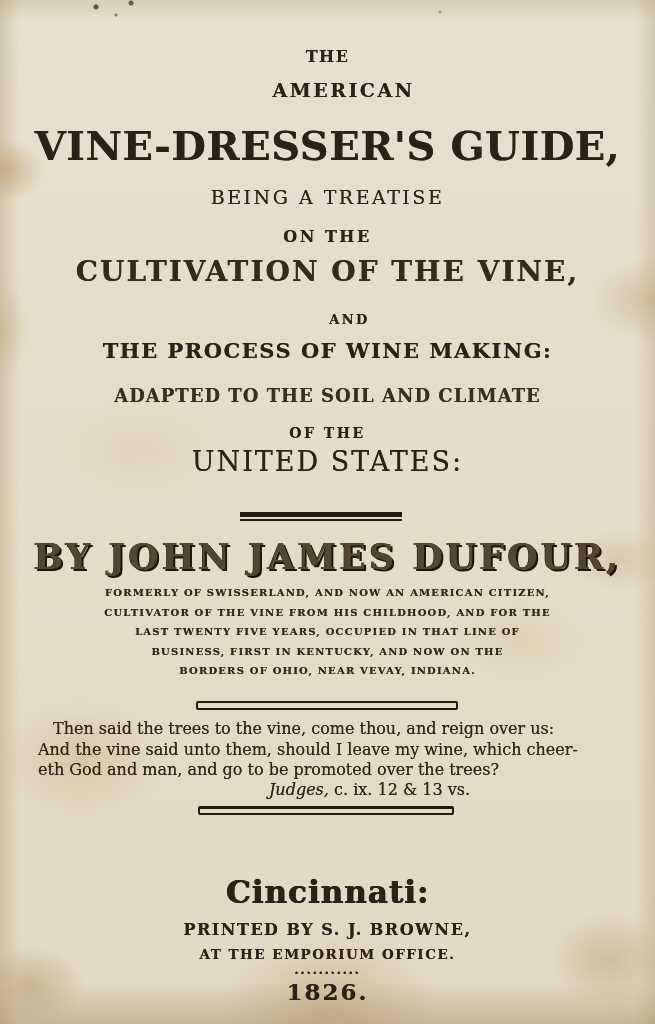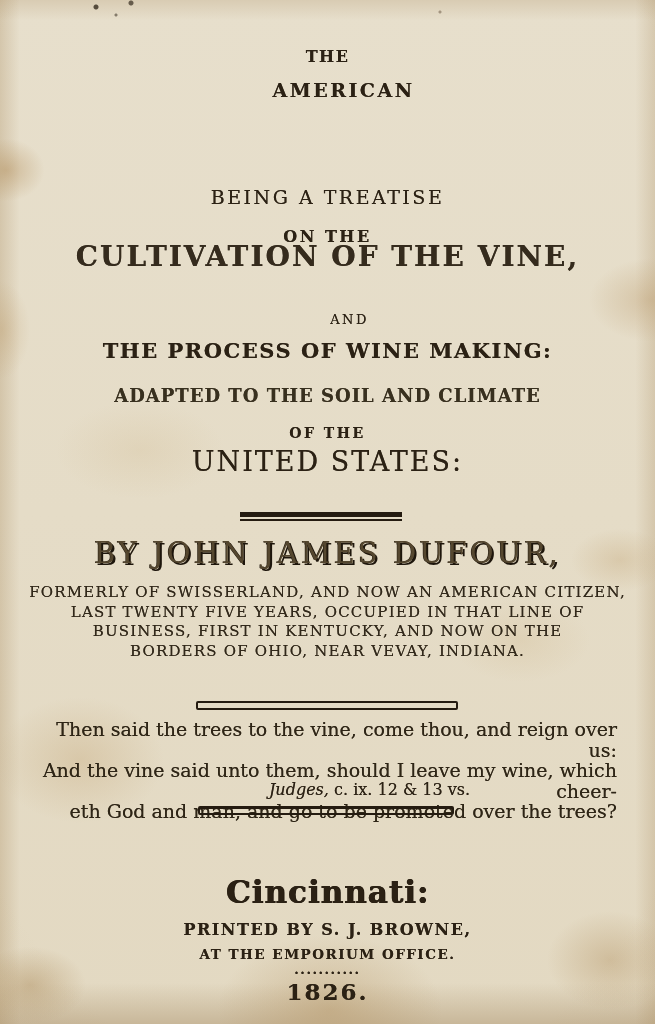--- a/index.html
+++ b/index.html
@@ -37,80 +37,82 @@
       linear-gradient(#e7dfcc, #e3d9c2);
   }
   .abs { position: absolute; left: 0; right: 0; text-align: center; }
   .ink { text-shadow: 0 0 0.6px rgba(43,33,20,.75); }
 
   .half-title   { top: 47px;  font-size: 16px; letter-spacing: 1.5px; font-weight: bold; }
   .series-title { top: 79px;  font-size: 19px; letter-spacing: 2.5px; font-weight: bold; padding-left: 32px; }
   .book-title   { top: 122px; font-size: 40px; letter-spacing: 0.5px; font-weight: bold; }
   .sub1         { top: 186px; font-size: 19px; letter-spacing: 2.5px; }
   .sub2         { top: 227px; font-size: 16px; letter-spacing: 2.5px; font-weight: bold; }
-  .sub3         { top: 240px; font-size: 28px; letter-spacing: 2px; font-weight: bold; color: #352b1d; }
-  .sub4         { top: 312px; font-size: 13px; letter-spacing: 2.5px; font-weight: normal; padding-left: 44px; }
+  .sub3         { top: 255px; font-size: 28px; letter-spacing: 2px; font-weight: bold; color: #352b1d; }
+  .sub4         { top: 312px; font-size: 13px; letter-spacing: 2.5px; font-weight: bold; padding-left: 44px; }
   .sub5         { top: 338px; font-size: 21px; letter-spacing: 1.5px; font-weight: bold; }
   .sub6         { top: 385px; font-size: 18px; letter-spacing: 1px; font-weight: bold; color: #38301f; }
   .sub7         { top: 425px; font-size: 14px; letter-spacing: 2.5px; font-weight: bold; }
   .sub8         { top: 446px; font-size: 27px; letter-spacing: 2px; }
 
   .rule1 { top: 512px; left: 240px; width: 162px; }
   .rule1 .bar  { height: 5px; background: #241b10; }
   .rule1 .line { height: 1.5px; background: #241b10; margin-top: 2px; }
 
-  .byline { top: 536px; font-size: 29px; font-weight: normal; letter-spacing: 3px;
+  .byline { top: 536px; font-size: 35px; font-weight: bold; letter-spacing: 3px;
             color: #55472f; text-shadow: -0.5px -0.5px 0 #1e160c, 2px 2px 0 #1e160c; }
 
-  .bio { top: 583px; font-size: 15px; letter-spacing: 1.2px; line-height: 19.5px;
-         color: #31281a; font-weight: normal; }
+  .bio { top: 583px; font-size: 10px; letter-spacing: 1.2px; line-height: 19.5px;
+         color: #31281a; font-weight: bold; }
 
   .rule2 { top: 701px; left: 196px; width: 258px; height: 5px;
            border: 2px solid #241b10; border-radius: 2px; }
   .rule3 { top: 806px; left: 198px; width: 252px; height: 4px;
            border: 2px solid #241b10; border-top-width: 3px; border-radius: 2px; }
 
-  .epigraph { top: 719px; left: 38px; right: 38px; text-align: right;
-              font-size: 19px; line-height: 20.5px; color: #2e2516; }
+  .epigraph { top: 719px; left: 38px; right: 38px; text-align: left;
+              font-size: 16px; line-height: 20.5px; color: #2e2516; }
   .epigraph .l1 { text-indent: 15px; }
   .citation { top: 780px; right: 185px; left: auto; font-size: 16px; }
   .citation .src { font-style: italic; }
 
   .city    { top: 874px; font-size: 31px; font-weight: bold; letter-spacing: 1px;
              text-shadow: 0.8px 0 0 #241b10, 0 0 0.6px rgba(43,33,20,.75); }
   .printer { top: 920px; font-size: 16px; letter-spacing: 1.5px; font-weight: bold; }
   .office  { top: 946px; font-size: 13.5px; letter-spacing: 1.5px; font-weight: bold; }
   .dots    { top: 962px; font-size: 13px; letter-spacing: 1.5px; font-weight: bold; }
   .year    { top: 978px; font-size: 23px; letter-spacing: 2px; font-weight: bold; }
 </style>
 </head>
 <body>
 
 <div class="page">
 
   <div class="abs ink half-title">THE</div>
   <div class="abs ink series-title">AMERICAN</div>
+  <div class="abs ink book-title">VINE-DRESSER'S GUIDE,</div>
   <div class="abs ink sub1">BEING A TREATISE</div>
   <div class="abs ink sub2">ON THE</div>
   <div class="abs ink sub3">CULTIVATION OF THE VINE,</div>
   <div class="abs ink sub4">AND</div>
   <div class="abs ink sub5">THE PROCESS OF WINE MAKING:</div>
   <div class="abs ink sub6">ADAPTED TO THE SOIL AND CLIMATE</div>
   <div class="abs ink sub7">OF THE</div>
   <div class="abs ink sub8">UNITED STATES:</div>
 
   <div class="abs rule1">
     <div class="bar"></div>
     <div class="line"></div>
   </div>
 
   <div class="abs byline">BY JOHN JAMES DUFOUR,</div>
 
   <div class="abs ink bio">
     <div>FORMERLY OF SWISSERLAND, AND NOW AN AMERICAN CITIZEN,</div>
+    <div>CULTIVATOR OF THE VINE FROM HIS CHILDHOOD, AND FOR THE</div>
     <div>LAST TWENTY FIVE YEARS, OCCUPIED IN THAT LINE OF</div>
     <div>BUSINESS, FIRST IN KENTUCKY, AND NOW ON THE</div>
     <div>BORDERS OF OHIO, NEAR VEVAY, INDIANA.</div>
   </div>
 
   <div class="abs rule2"></div>
 
   <div class="abs ink epigraph">
     <div class="l1">Then said the trees to the vine, come thou, and reign over us:</div>
     <div>And the vine said unto them, should I leave my wine, which cheer-</div>

